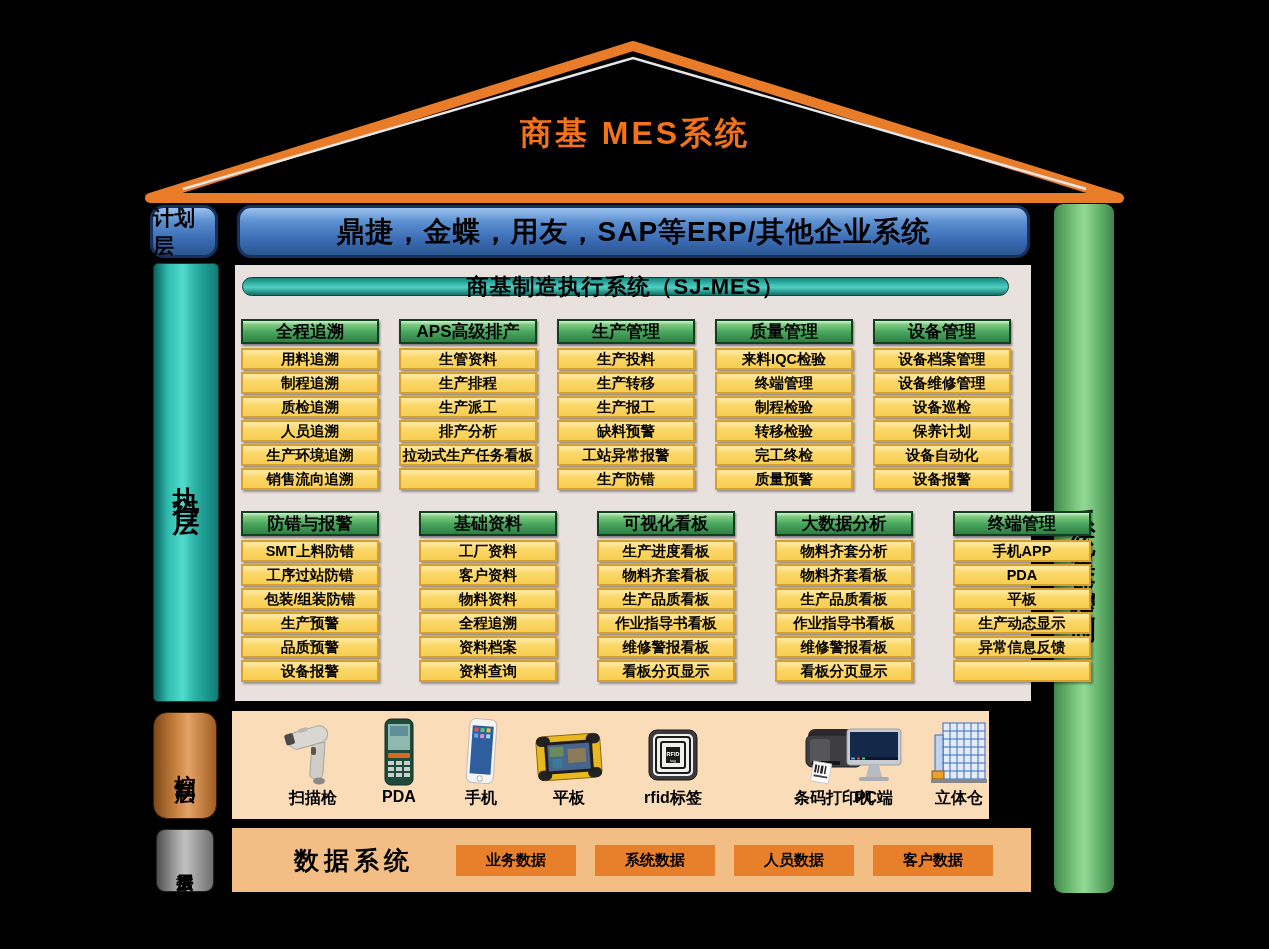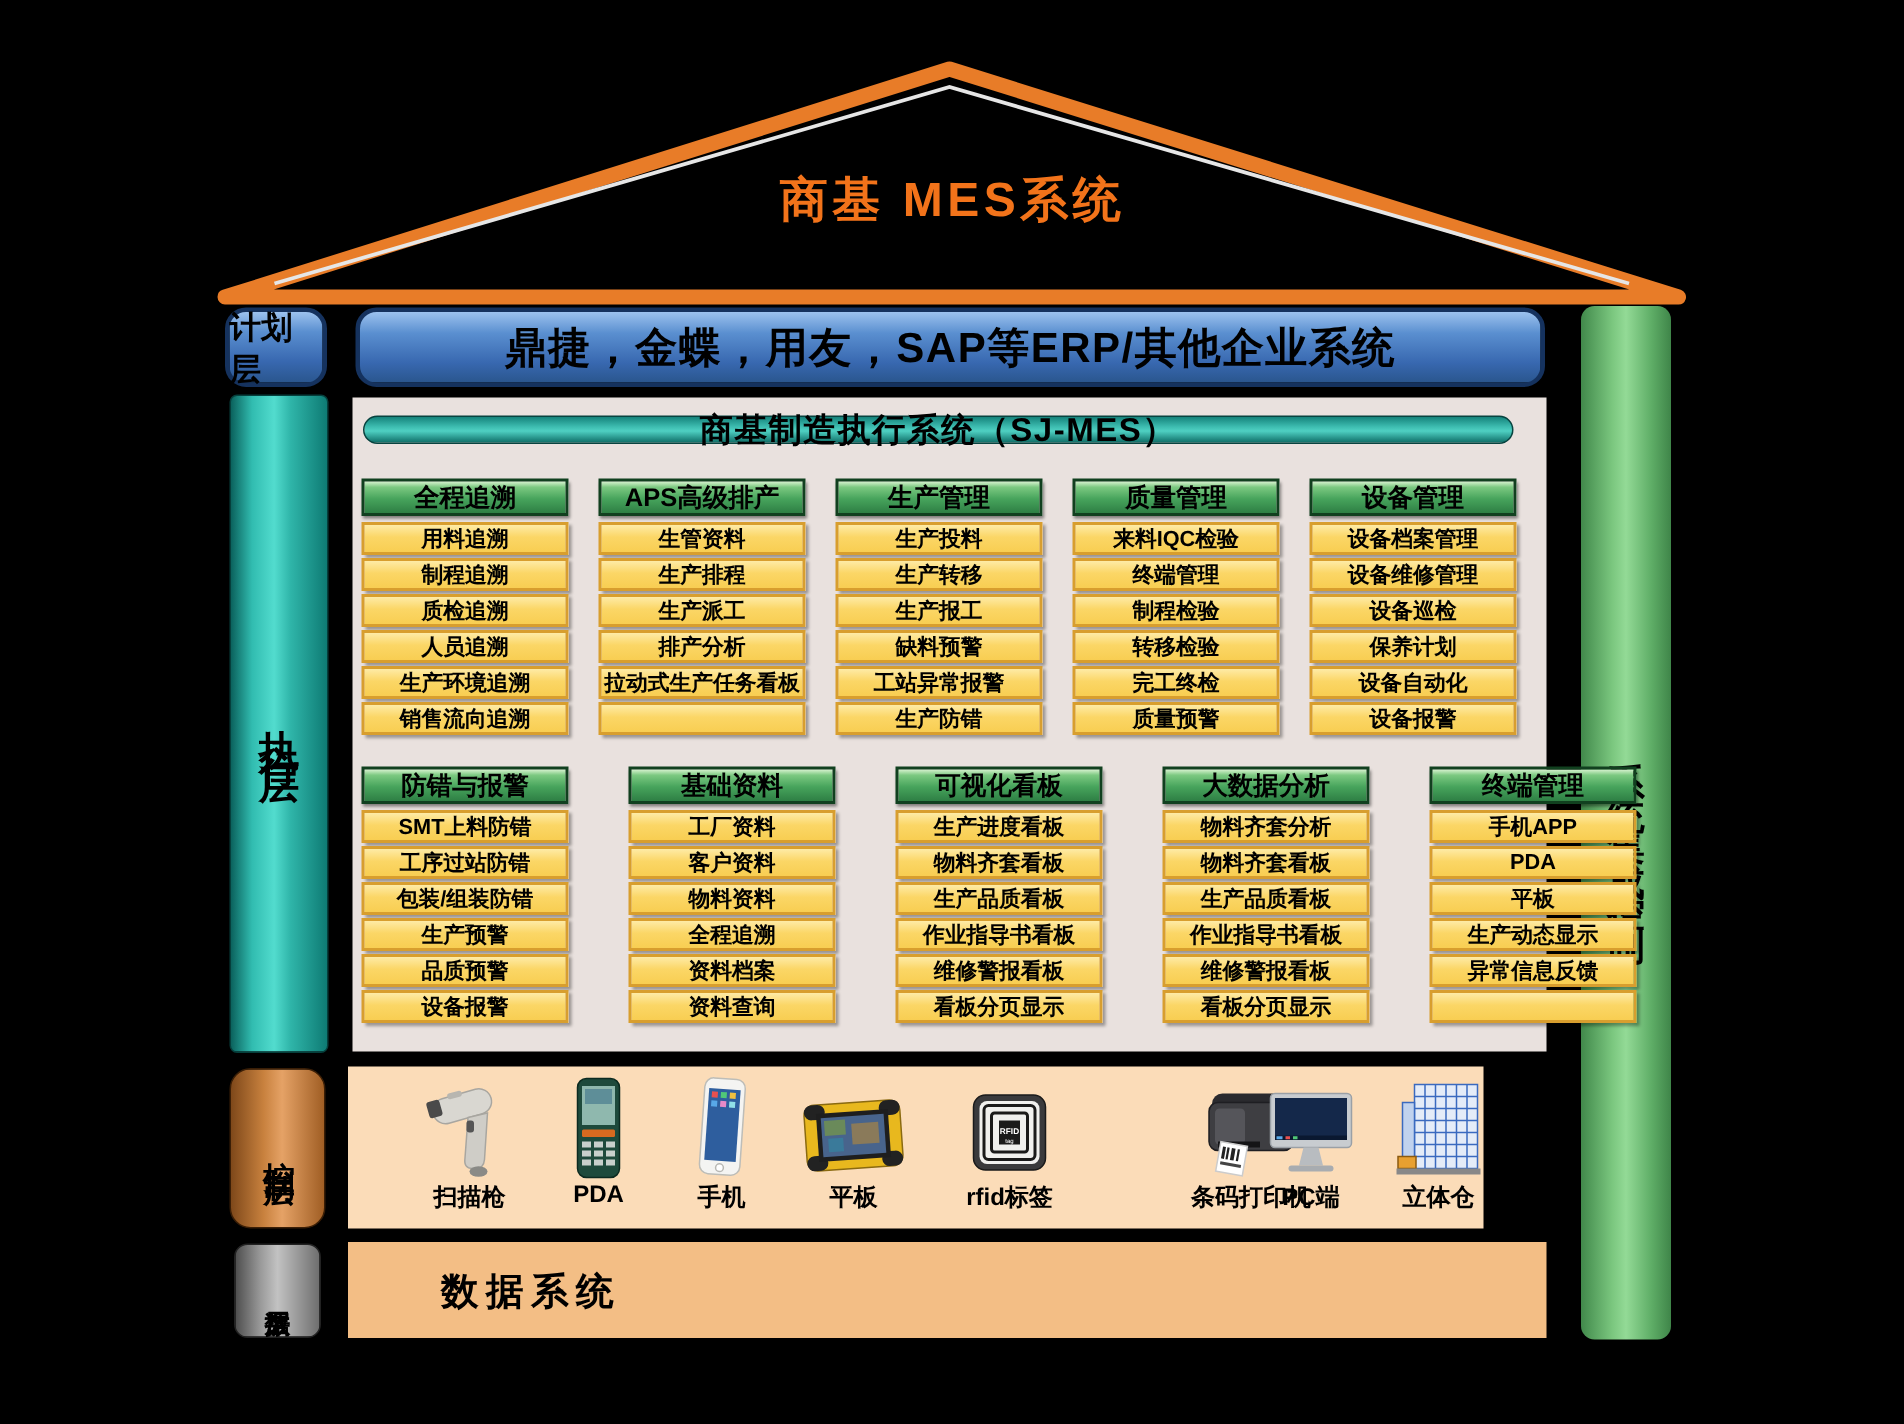--- a/index.html
+++ b/index.html
@@ -352,15 +352,21 @@
    <rect x="4" y="60" width="56" height="4" fill="#888"></rect>
           </svg>
         </div>
         <div class="dlabel">立体仓</div>
       </div>
     </div>
 
   <div class="abs data-label center v">数据层</div>
   <div class="abs data-content">
     <div class="data-title">数据系统</div>
+    <div class="data-chips" id="data-chips">
+        <div class="data-chip">业务数据</div>
+        <div class="data-chip">系统数据</div>
+        <div class="data-chip">人员数据</div>
+        <div class="data-chip">客户数据</div>
+      </div>
   </div>
 
 </div>
 
 </body></html>

